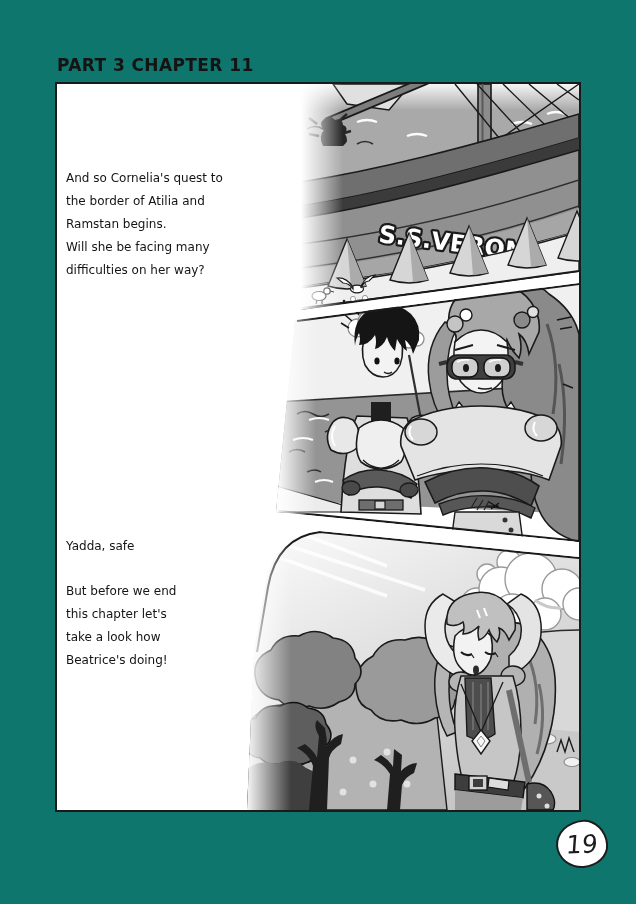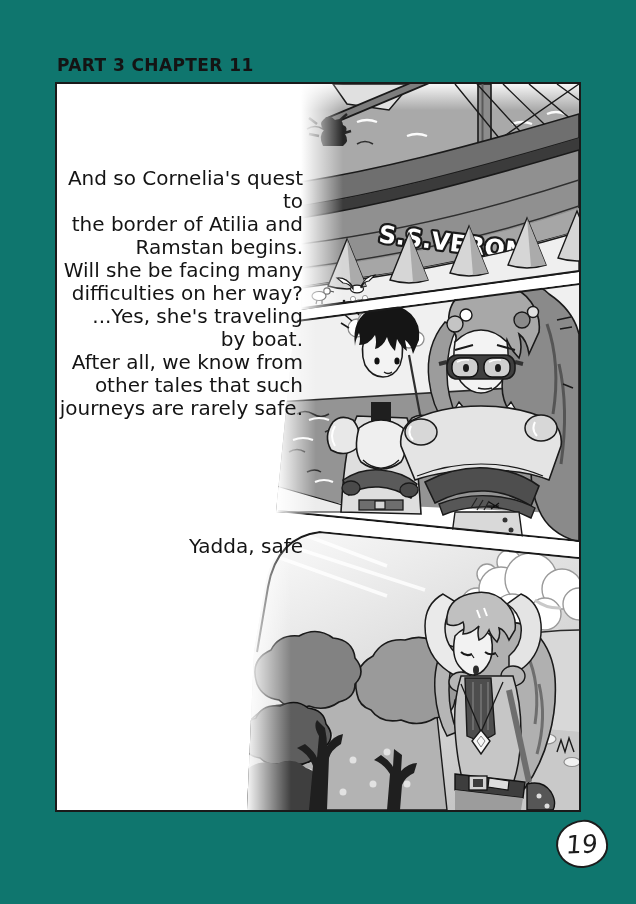--- a/index.html
+++ b/index.html
@@ -3,21 +3,21 @@
 <meta charset="utf-8">
 <style>
   html,body{margin:0;padding:0;background:#ffffff;}
   .page{position:relative;width:636px;height:904px;background:#0f766e;overflow:hidden;
         font-family:"DejaVu Sans","Liberation Sans",sans-serif;color:#171717;padding-left:16px;}
   .chapter-title{position:absolute;left:57px;top:55px;font-size:17px;font-weight:bold;
         letter-spacing:.4px;color:#141414;}
   .frame{position:absolute;left:55px;top:82px;width:526px;height:730px;
         border:2px solid #1a1a1a;box-sizing:border-box;background:#ffffff;overflow:hidden;}
   .art{position:absolute;left:0;top:0;}
-  .narr{position:absolute;left:0;width:246px;text-align:right;font-size:20px;
+  .narr{position:absolute;left:9px;width:246px;text-align:left;font-size:12px;
         line-height:23px;white-space:pre-line;color:#141414;}
   .b1{top:83px;} .b2{top:221px;} .b3{top:451px;} .b4{top:496px;}
   .pagenum{position:absolute;left:556px;top:820px;width:52px;height:48px;
         border:2px solid #1c1c1c;box-sizing:border-box;
         border-radius:55% 45% 50% 50% / 50% 55% 45% 50%;
         display:flex;align-items:center;justify-content:center;
         transform:rotate(-4deg);background:#fff;}
   .pagenum span{font-size:25px;color:#1c1c1c;transform:rotate(2deg) skewX(-6deg);}
 </style>
 </head>
@@ -279,25 +279,24 @@
         <path d="M522,474 L263,448 Q220,453 211,503 L200,568" stroke="#1a1a1a" stroke-width="2" fill="none"></path>
         <rect x="188" y="440" width="46" height="286" fill="url(#fadeL)"></rect>
       </g>
     </svg>
 
     <div class="narr b1">And so Cornelia's quest to
 the border of Atilia and
 Ramstan begins.
 Will she be facing many
 difficulties on her way?</div>
-    <div class="narr b2">...Yes, she's traveling
-by boat.
-After all, we know from
-other tales that such
-journeys are rarely safe.</div>
     <div class="narr b3">Yadda, safe</div>
+    <div class="narr b4">But before we end
+this chapter let's
+take a look how
+Beatrice's doing!</div>
   </div>
 
   <div class="pagenum">
     <span>19</span>
   </div>
 
 </div>
 
 </body></html>

